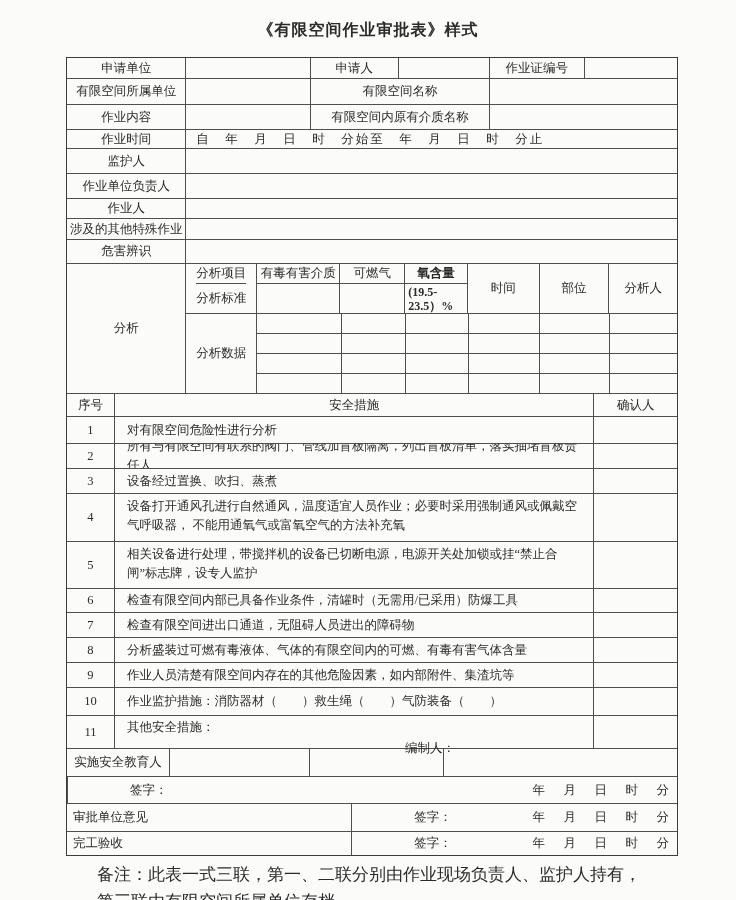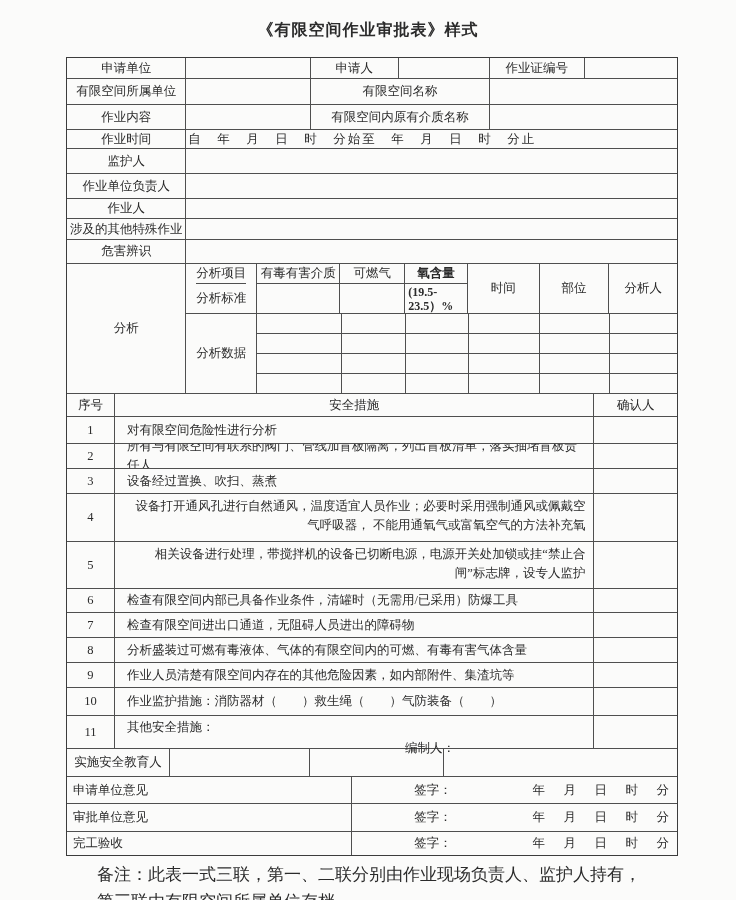--- a/index.html
+++ b/index.html
@@ -14,25 +14,25 @@
   .title{position:absolute;top:20px;left:0;width:100%;text-align:center;
     font-weight:bold;font-size:16px;letter-spacing:1px;}
   .tbl{position:absolute;left:66px;top:57px;width:612px;border:1.5px solid #3c3c3c;background:transparent;}
   .row{display:flex;border-top:1px solid var(--line);}
   .tbl > .row:first-child{border-top:none;}
   .cell{display:flex;align-items:center;font-size:12.5px;overflow:hidden;line-height:1.35;}
   .bl{border-left:1px solid var(--line);}
   .bt{border-top:1px solid var(--line);}
   .lbl{justify-content:center;text-align:center;}
   .txt{justify-content:flex-start;padding:0 8px 0 12px;text-align:left;line-height:1.5;}
-  .vtop{align-items:flex-start;padding-top:3px;text-align:right;}
+  .vtop{align-items:flex-start;padding-top:3px;}
   
   .wA1{width:19.4%;} .wA2{width:20.4%;} .wA3{width:14.4%;} .wA4{width:15%;}
   .wA5{width:15.5%;} .wA6{flex:1;} .wA34{width:29.4%;} .wAr{flex:1;}
-  .time-val{justify-content:flex-start;padding-left:2px;letter-spacing:2px;}
+  .time-val{justify-content:flex-start;padding-left:10px;letter-spacing:2px;}
   
   .acol{flex:1;display:flex;flex-direction:column;}
   .arow{display:flex;}
   .stack{display:flex;flex-direction:column;}
   .scell{display:flex;align-items:center;justify-content:center;font-size:12.5px;overflow:hidden;}
   .wB1{width:14.2%;align-items:center;} .wB2{width:17%;} .wB3{width:13.2%;} .wB4{width:12.8%;font-weight:bold;}
   .wB5{width:14.6%;} .wB6{width:14.2%;} .wB7{flex:1;}
   .dcol{flex:1;display:flex;flex-direction:column;}
   .drow{display:flex;flex:1;}
   .drow + .drow{border-top:1px solid var(--line);}
@@ -242,21 +242,20 @@
     </div>
 
     <div class="row" style="height:28px">
       <div class="cell lbl wD1">实施安全教育人</div>
       <div class="cell wD2 bl"></div>
       <div class="cell wD3 bl"></div>
       <div class="cell wD4 bl"></div>
     </div>
 
     <div class="row" style="height:27px">
-      <div class="cell wE1">申请单位意见</div>
       <div class="sigcell bl">
         <span class="sig">签字：</span>
         <span class="dates">年　月　日　时　分</span>
       </div>
     </div>
     <div class="row" style="height:28px">
       <div class="cell wE1">审批单位意见</div>
       <div class="sigcell bl">
         <span class="sig">签字：</span>
         <span class="dates">年　月　日　时　分</span>

